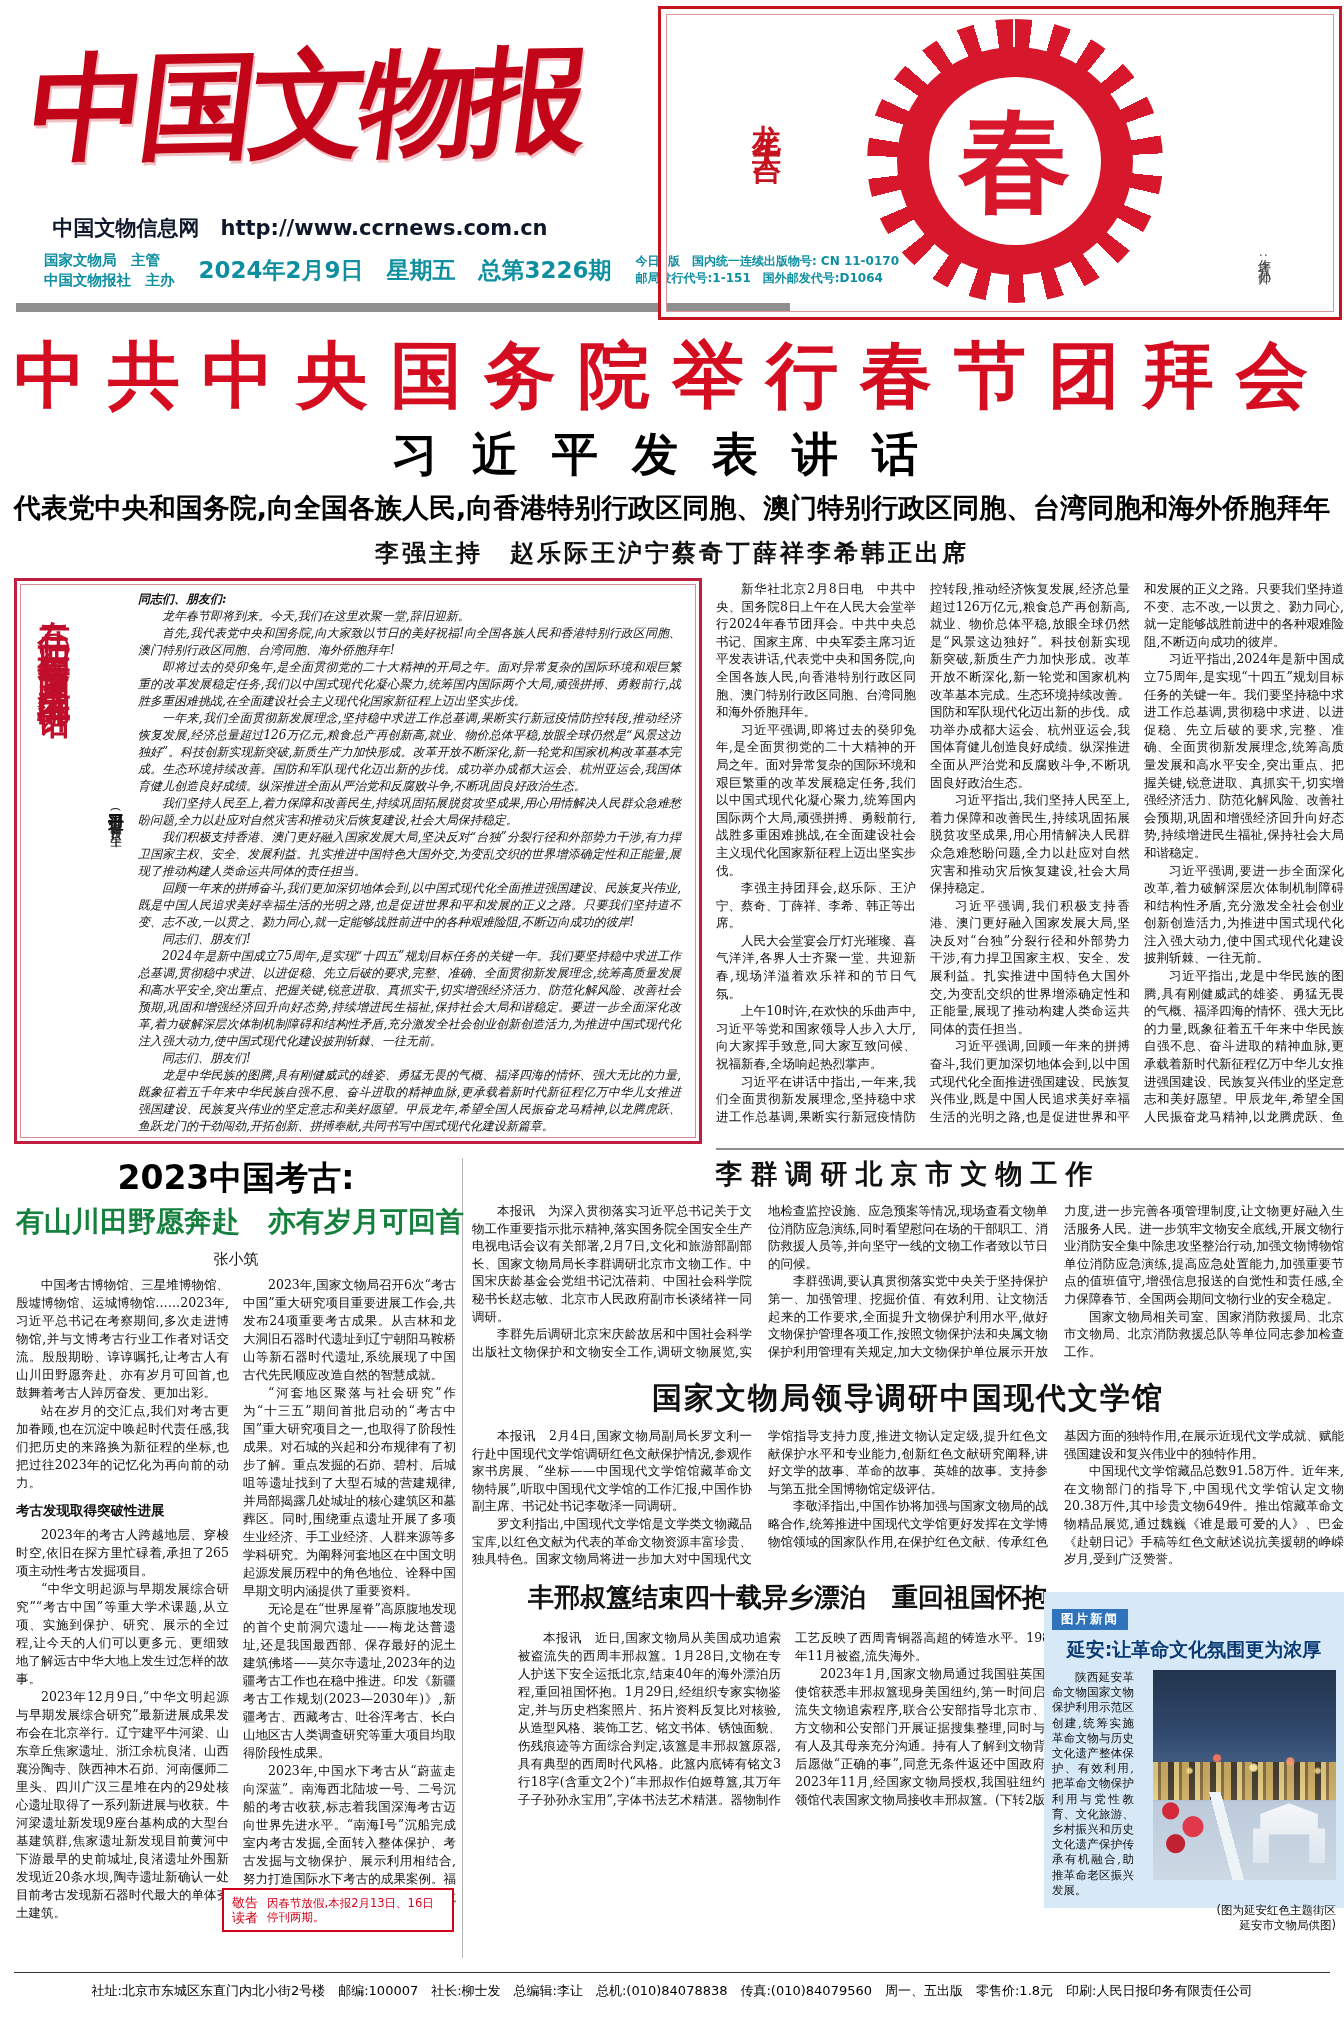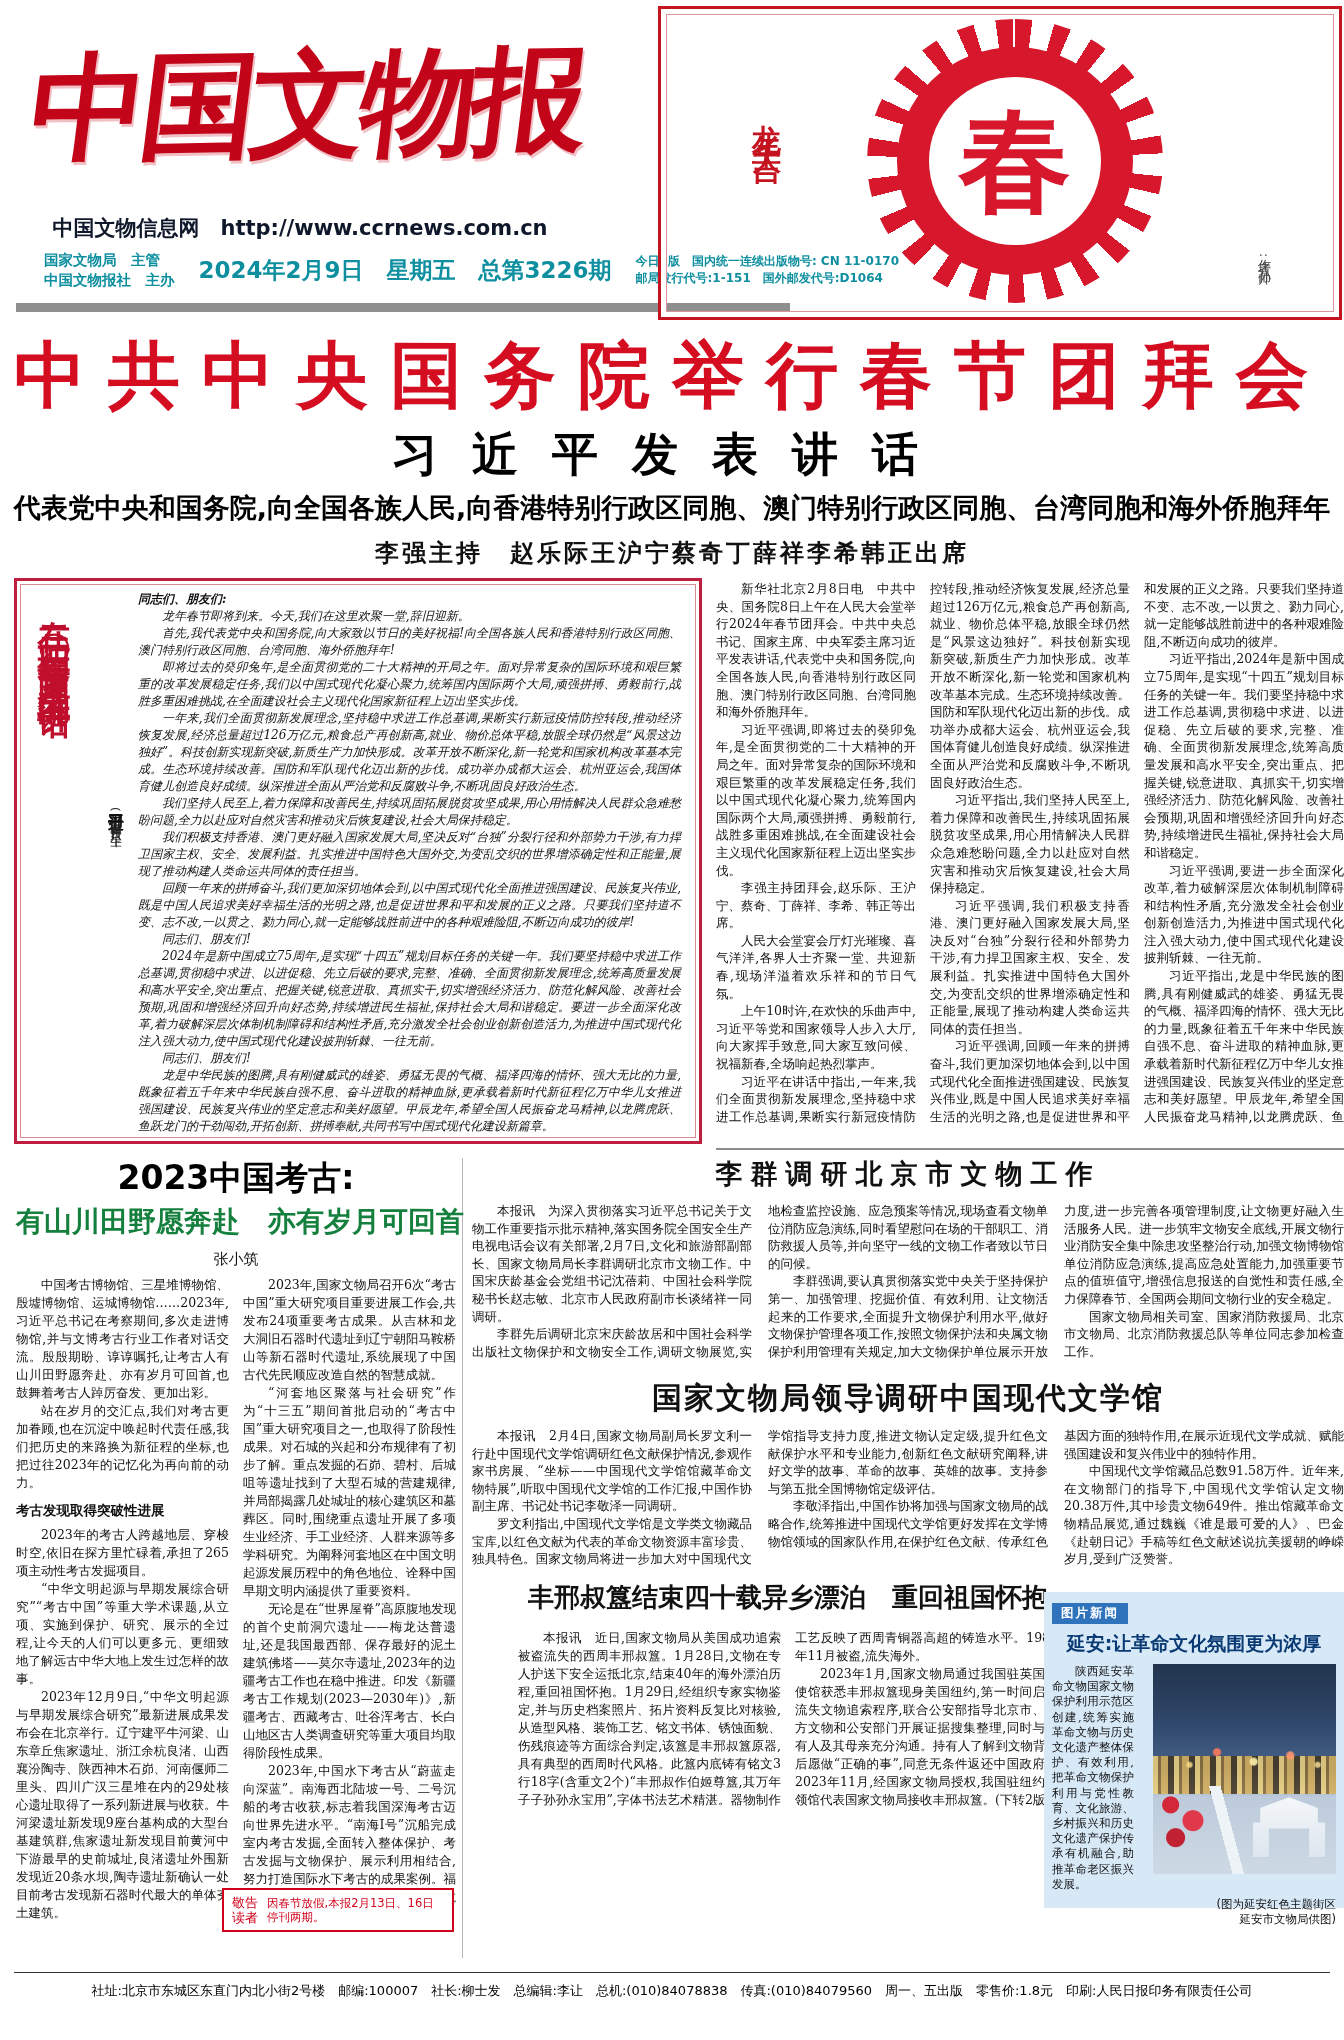--- a/index.html
+++ b/index.html
@@ -87,21 +87,21 @@
   .wxg{position:absolute;left:472px;top:1378px;width:872px;}
   .wxg-title{text-align:center;font-size:30px;font-weight:900;letter-spacing:2px;white-space:nowrap;}
   .wxg .mid-body{height:150px;margin-top:8px;}
   .feng{position:absolute;left:518px;top:1580px;width:540px;}
   .feng-title{text-align:center;font-size:26px;font-weight:900;white-space:nowrap;}
   .feng-body{margin-top:14px;column-count:2;column-gap:14px;height:300px;
     font-family:"DejaVu Serif",serif;font-size:12.5px;line-height:18px;text-align:justify;overflow:hidden;}
   .feng-body p{margin:0;text-indent:2em;}
   
   .picbox{position:absolute;left:1044px;top:1592px;width:300px;height:316px;background:#d7e8f7;
-    padding:10px 8px;box-sizing:border-box;}
+    padding:16px 8px;box-sizing:border-box;}
   .pic-badge{display:inline-block;background:#2f73bc;color:#fff;font-size:12.5px;font-weight:bold;
     padding:2px 9px;letter-spacing:2px;}
   .pic-title{text-align:center;font-size:19px;font-weight:900;color:#0a3a73;margin:7px 0 7px;white-space:nowrap;}
   .pic-row{display:flex;gap:19px;}
   .pic-text{width:82px;font-size:11.5px;line-height:15.2px;text-align:justify;
     font-family:"DejaVu Serif",serif;text-indent:2em;}
   .photo{flex:1;height:210px;position:relative;overflow:hidden;
     background:linear-gradient(180deg,#22344d 0%,#2f476a 28%,#47628a 50%,#8ea3bd 58%,#bccadb 63%,#cdd9e4 100%);}
   .photo-lights{position:absolute;left:0;top:44%;width:100%;height:18%;
     background:repeating-linear-gradient(90deg,#f0d27a 0 5px,#8a6a33 5px 8px,#d9b058 8px 15px,#43351f 15px 21px);

